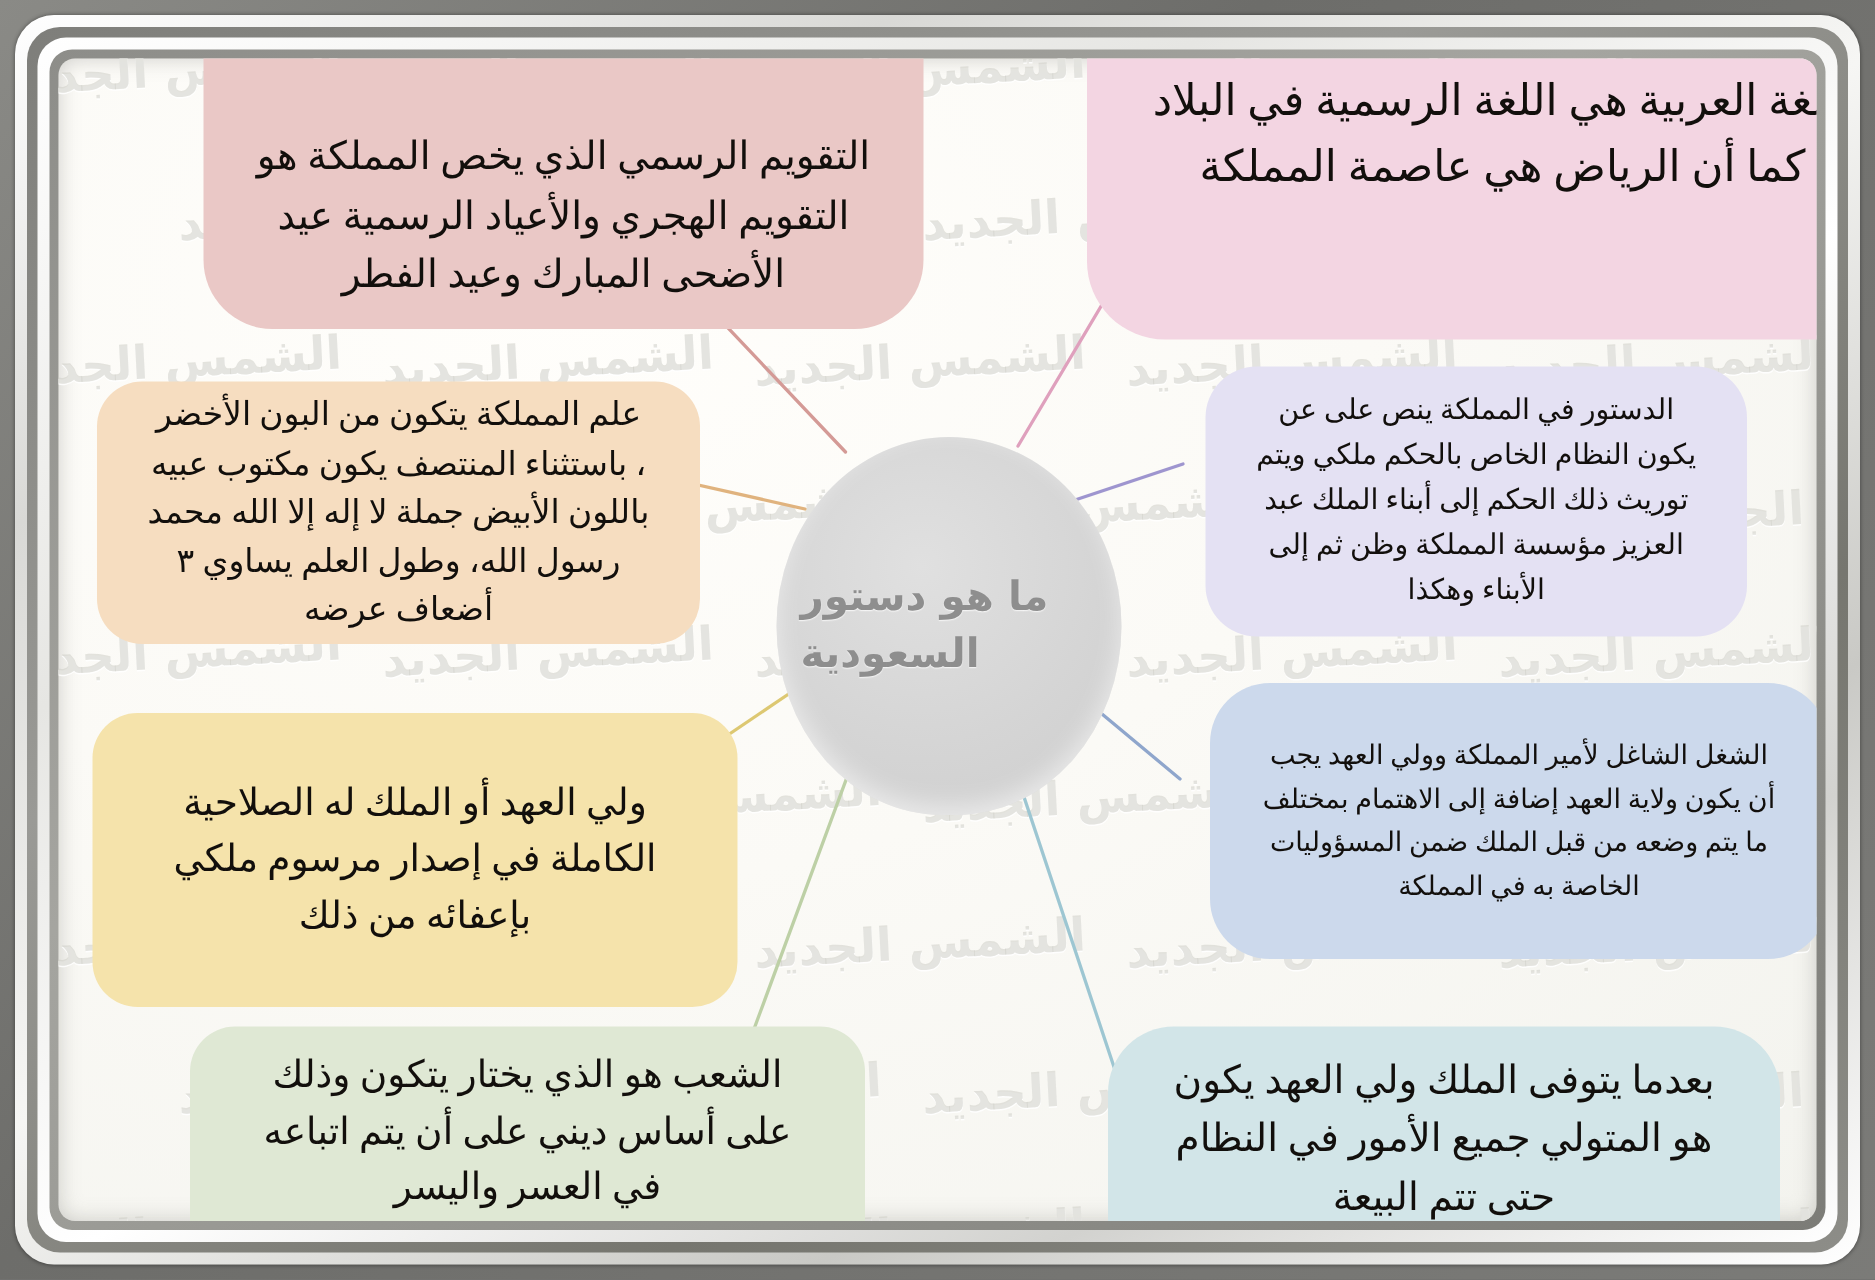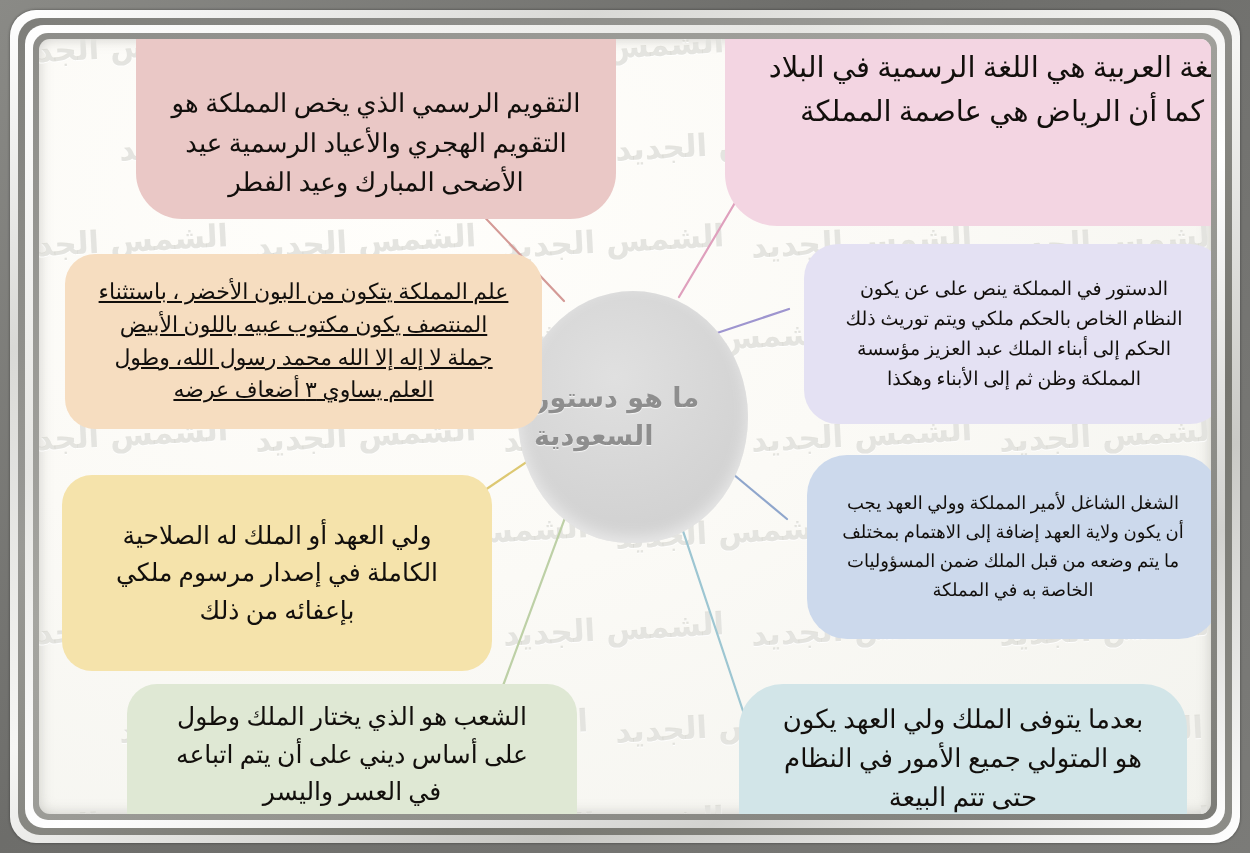--- a/index.html
+++ b/index.html
@@ -144,27 +144,27 @@
     align-items: flex-end; padding-bottom: 16px;
   }
   .b-language {
     left: 686px; top: -5px; width: 554px; height: 192px;
     background: #f3d5e2;
     border-radius: 0 0 52px 52px;
     font-size: 29px; line-height: 1.5;
     align-items: flex-start; padding-bottom: 14px;
   }
   .b-flag {
-    left: 26px;  top: 215px; width: 477px; height: 175px;
+    left: 26px;  top: 215px; width: 402px; height: 175px;
     background: #f6ddc0;
     border-radius: 30px;
-    font-size: 22px; line-height: 1.48; text-decoration: underline;
+    font-size: 22px; line-height: 1.48;
   }
   .b-constitution {
-    left: 765px; top: 205px; width: 420px; height: 180px;
+    left: 765px; top: 205px; width: 361px; height: 180px;
     background: #e4e1f3;
     border-radius: 34px;
     font-size: 19px; line-height: 1.58;
   }
   .b-decree {
     left: 23px;  top: 436px; width: 430px; height: 196px;
     background: #f5e3ab;
     border-radius: 30px;
     font-size: 25px; line-height: 1.5;
   }
@@ -286,21 +286,21 @@
 
     <div class="bubble b-decree">
       <p>ولي العهد أو الملك له الصلاحية الكاملة في إصدار مرسوم ملكي بإعفائه من ذلك</p>
     </div>
 
     <div class="bubble b-crown">
       <p>الشغل الشاغل لأمير المملكة وولي العهد يجب أن يكون ولاية العهد إضافة إلى الاهتمام بمختلف ما يتم وضعه من قبل الملك ضمن المسؤوليات الخاصة به في المملكة</p>
     </div>
 
     <div class="bubble b-people">
-      <p>الشعب هو الذي يختار الملك وطول على أساس ديني على أن يتم اتباعه في العسر واليسر</p>
+      <p>الشعب هو الذي يختار يتكون وذلك على أساس ديني على أن يتم اتباعه في العسر واليسر</p>
     </div>
 
     <div class="bubble b-succession">
       <p>بعدما يتوفى الملك ولي العهد يكون هو المتولي جميع الأمور في النظام حتى تتم البيعة</p>
     </div>
 
   </div>
 </div>
 
 </body></html>

